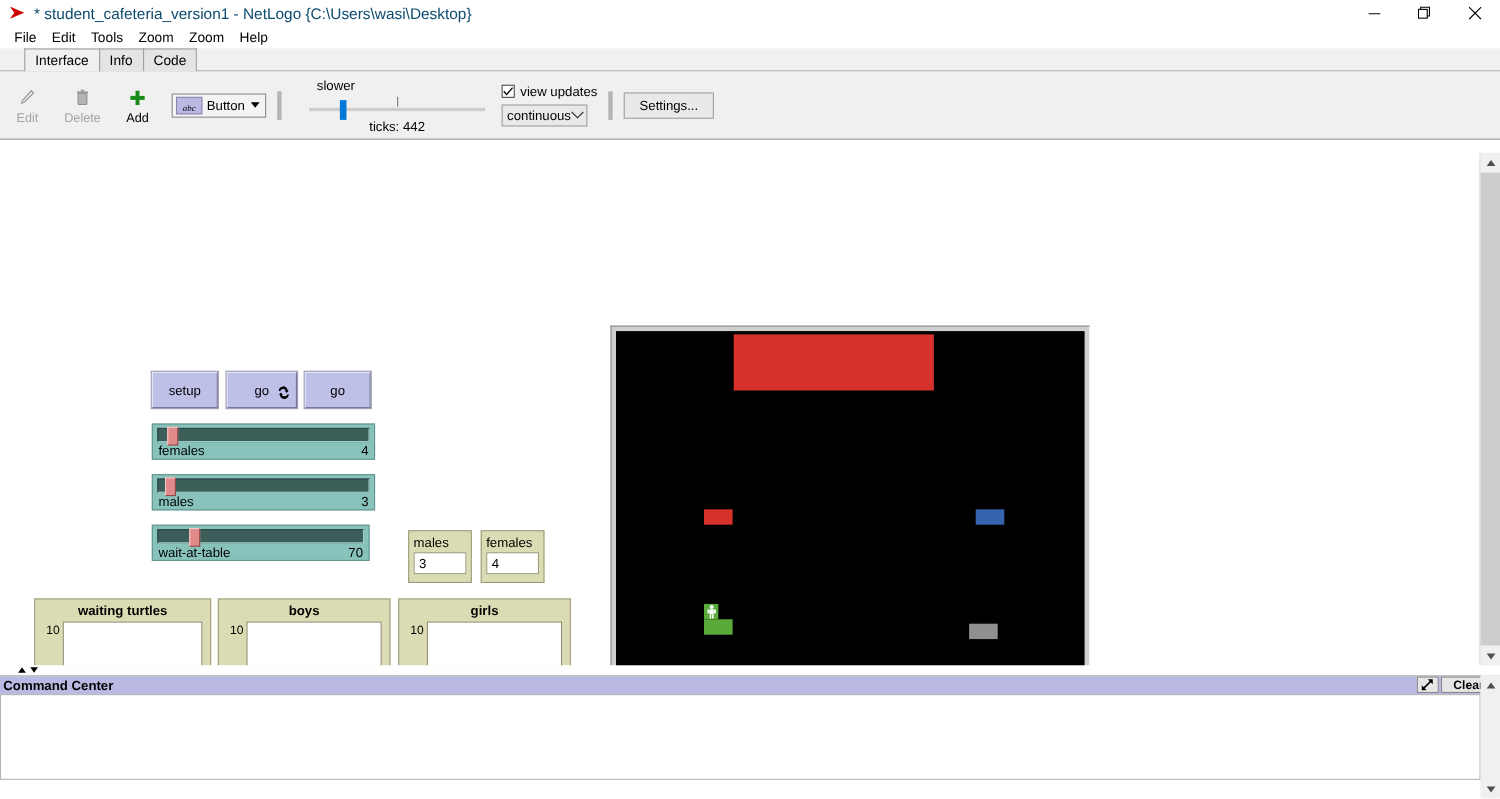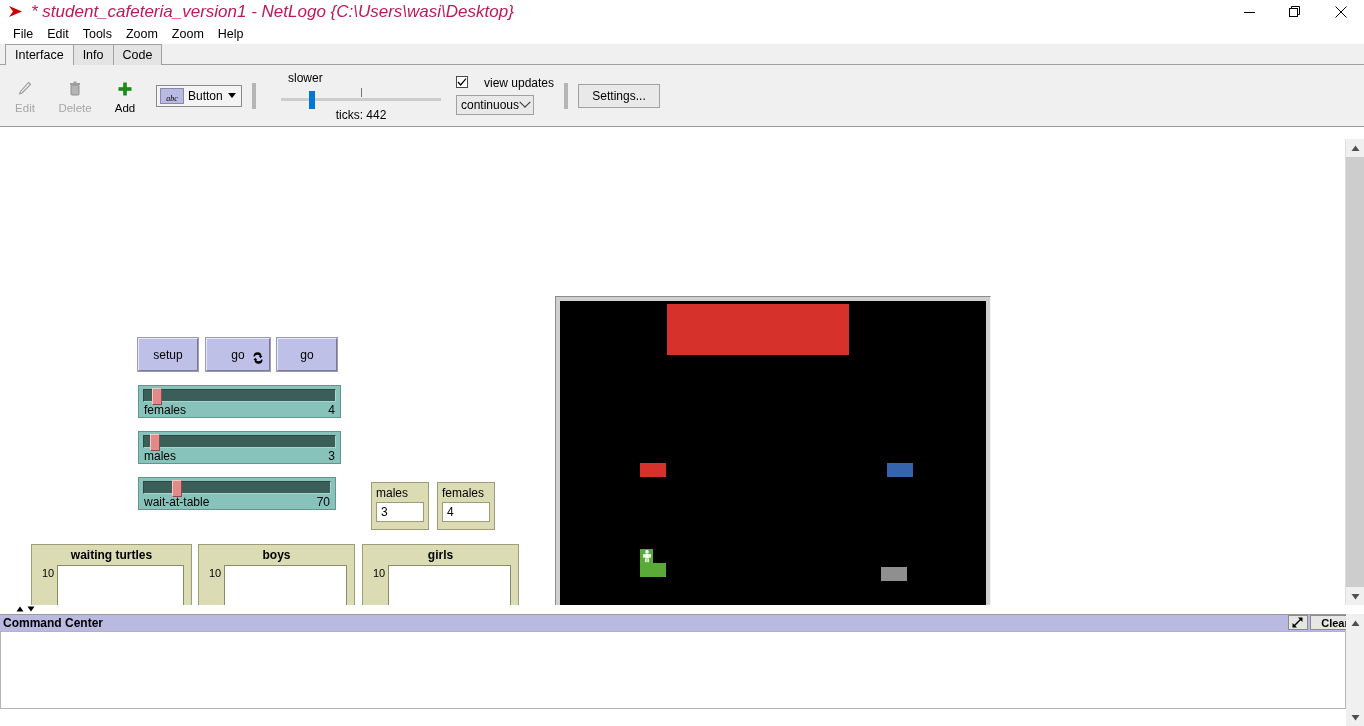--- a/index.html
+++ b/index.html
@@ -29,24 +29,23 @@
   }
   .app-logo {
     margin-left: 8px;
     margin-right: 7px;
     width: 16px;
     height: 14px;
     position: relative;
   }
   .app-logo svg { display: block; }
   .title-text {
-    font-size: 17px;
-    color: #be185d;
+    font-size: 14px;
+    color: #0c4a6e;
     white-space: nowrap;
-    font-style: italic;
   }
   .win-controls {
     position: absolute;
     right: 0; top: 0;
     display: flex;
     height: 24px;
   }
   .win-btn {
     width: 46px;
     height: 24px;
@@ -71,21 +70,21 @@
     white-space: nowrap;
   }
 
   
   .tabstrip {
     height: 21px;
     background: #f0f0f0;
     border-bottom: 1px solid #a0a0a0;
     display: flex;
     align-items: flex-end;
-    padding-left: 5px;
+    padding-left: 22px;
     box-sizing: border-box;
   }
   .tab {
     padding: 3px 9px 3px 9px;
     font-size: 12.5px;
     border: 1px solid #a0a0a0;
     border-bottom: none;
     background: #e4e4e4;
     margin-right: -1px;
     position: relative;
@@ -204,21 +203,21 @@
     bottom: 5px;
     left: 50%;
     transform: translateX(-50%);
   }
   .view-updates-block {
     display: flex;
     flex-direction: column;
     gap: 5px;
     font-size: 12px;
   }
-  .chk-row { display: flex; gap: 16px; }
+  .chk-row { display: flex; align-items: center; gap: 5px; }
   .chk {
     width: 12px; height: 12px;
     border: 1px solid #4a4a4a;
     background: #fff;
     display: flex;
     align-items: center;
     justify-content: center;
     box-sizing: border-box;
   }
   .chk svg { display:block; }

